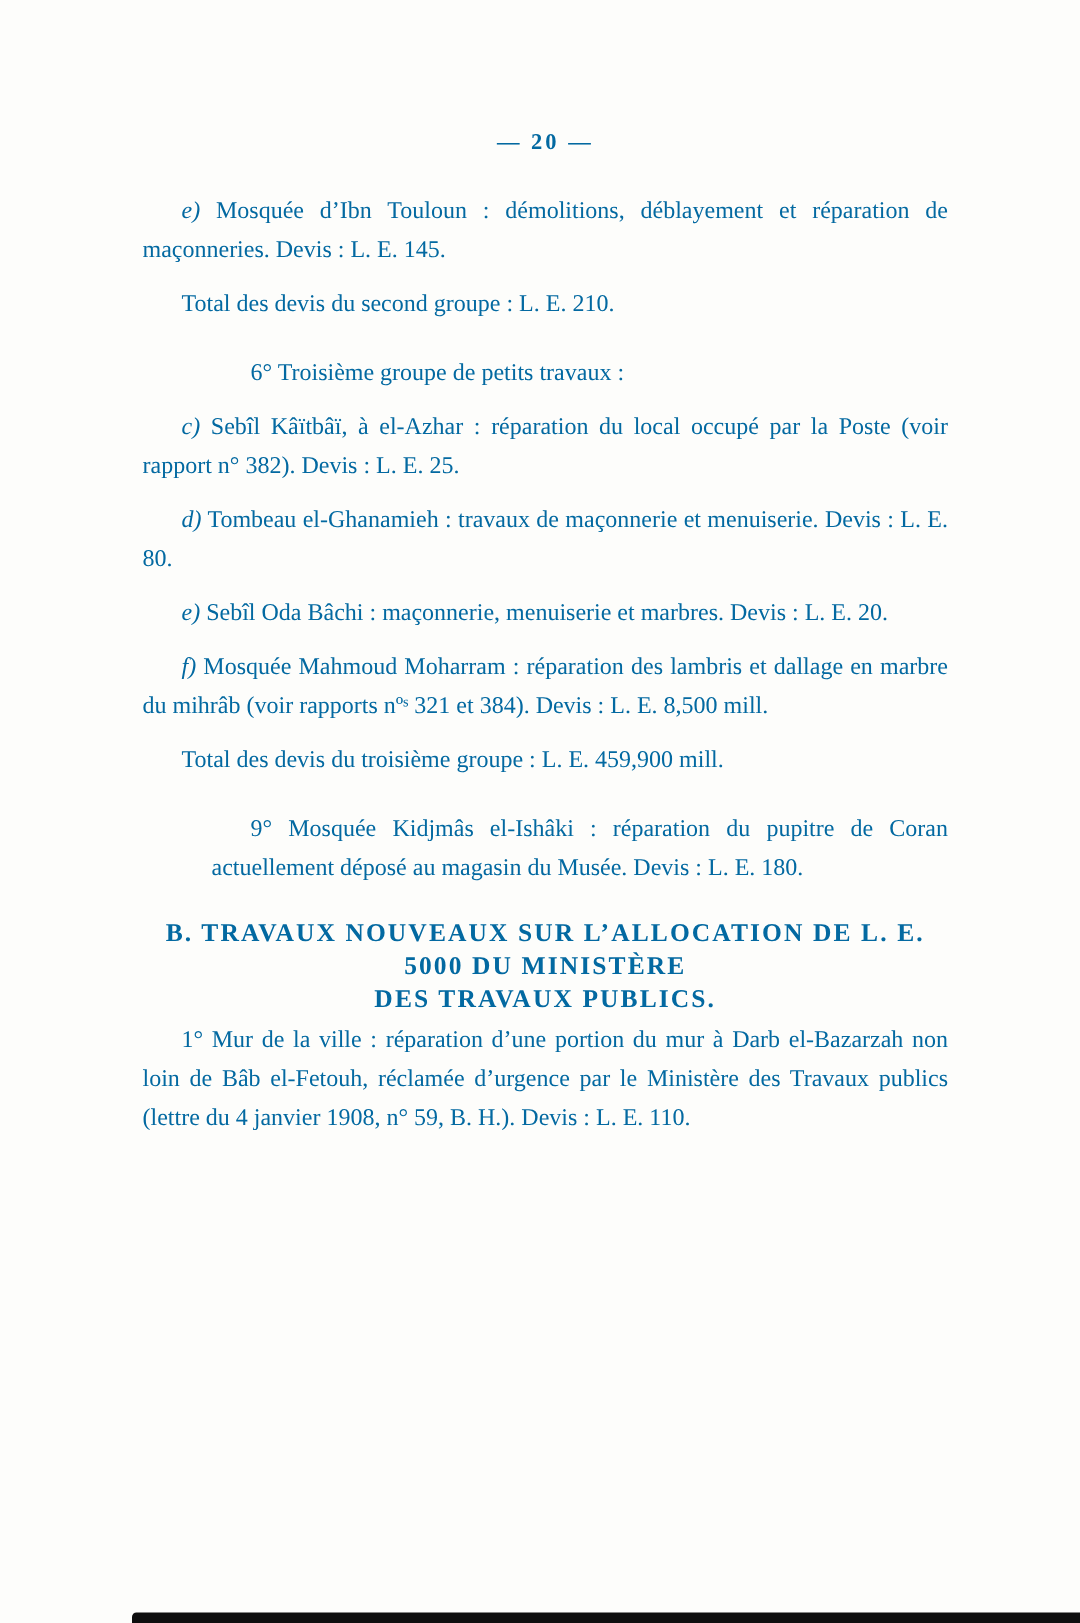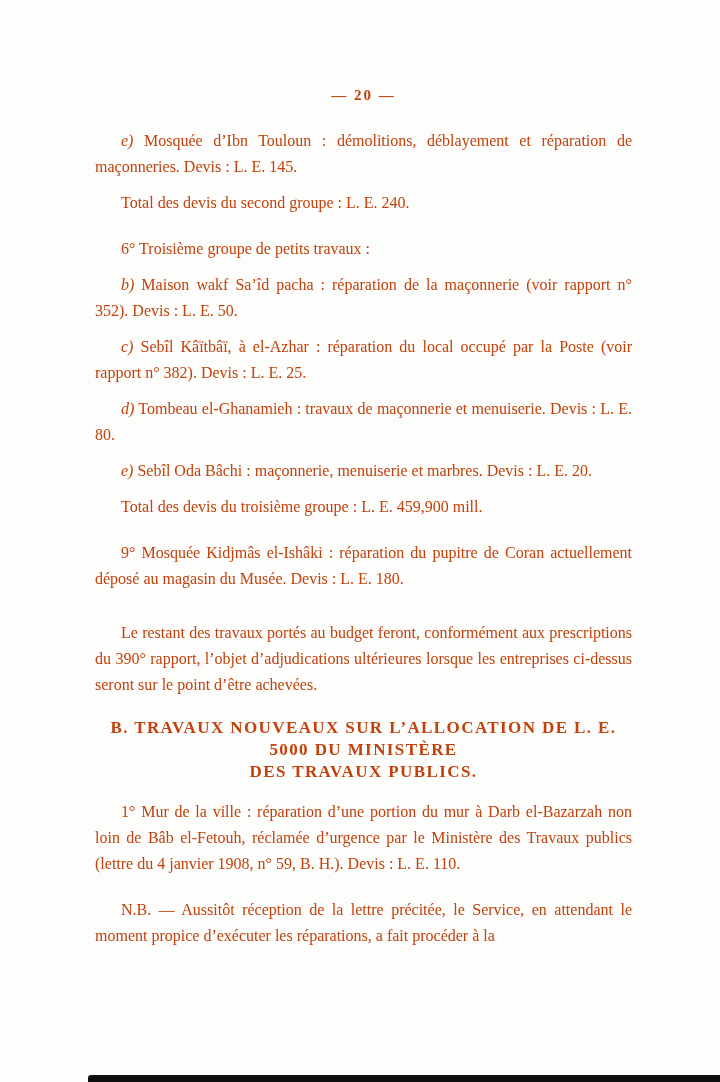--- a/index.html
+++ b/index.html
@@ -8,21 +8,21 @@
     background: #e8e8e4;
   }
   .page {
     position: relative;
     width: 720px;
     height: 1082px;
     margin: 0 auto;
     background: #fdfdfb;
     overflow: hidden;
     font-family: "Liberation Serif", "DejaVu Serif", serif;
-    color: #c2410c;
+    color: #0369a1;
   }
   .text-block {
     position: absolute;
     left: 95px;
     top: 82px;
     width: 537px;
     font-size: 16px;
     line-height: 26px;
     text-align: justify;
   }
@@ -35,70 +35,68 @@
     text-indent: 0;
   }
   p {
     margin: 0;
     margin-top: 10px;
     text-indent: 26px;
   }
   p.item::first-letter {
     font-style: italic;
   }
-  .g-md { margin-top: 20px; }
+  .g-md { margin-top: 20px; margin-left: 46px; }
   .g-lg { margin-top: 28px; }
   .subhead {
     margin-top: 19px;
     text-align: center;
     font-size: 17px;
     font-weight: bold;
     letter-spacing: 1.4px;
     line-height: 22px;
     text-indent: 0;
   }
-  .after-head { margin-top: 16px; }
+  .after-head { margin-top: 4px; }
   .scan-edge-bottom {
     position: absolute;
     left: 88px;
     right: 0;
     bottom: 0;
     height: 7px;
     background: #0e0e0e;
     border-radius: 3px 0 0 0;
   }
 </style>
 </head>
 <body>
 
 <div class="page">
   <div class="text-block">
 
     <div class="pagenum">— 20 —</div>
 
     <p class="item">e) Mosquée d’Ibn Touloun : démolitions, déblayement et réparation de maçonneries. Devis : L. E. 145.</p>
-    <p>Total des devis du second groupe : L. E. 240.</p>
+    <p>Total des devis du second groupe : L. E. 210.</p>
 
     <p class="g-md">6° Troisième groupe de petits travaux :</p>
 
-    <p class="item">b) Maison wakf Sa’îd pacha : réparation de la maçonnerie (voir rapport n° 352). Devis : L. E. 50.</p>
     <p class="item">c) Sebîl Kâïtbâï, à el-Azhar : réparation du local occupé par la Poste (voir rapport n° 382). Devis : L. E. 25.</p>
     <p class="item">d) Tombeau el-Ghanamieh : travaux de maçonnerie et menuiserie. Devis : L. E. 80.</p>
     <p class="item">e) Sebîl Oda Bâchi : maçonnerie, menuiserie et marbres. Devis : L. E. 20.</p>
+    <p class="item">f) Mosquée Mahmoud Moharram : réparation des lambris et dallage en marbre du mihrâb (voir rapports nºˢ 321 et 384). Devis : L. E. 8,500 mill.</p>
     <p>Total des devis du troisième groupe : L. E. 459,900 mill.</p>
 
     <p class="g-md">9° Mosquée Kidjmâs el-Ishâki : réparation du pupitre de Coran actuellement déposé au magasin du Musée. Devis : L. E. 180.</p>
 
-    <p class="g-lg">Le restant des travaux portés au budget feront, conformément aux prescriptions du 390° rapport, l’objet d’adjudications ultérieures lorsque les entreprises ci-dessus seront sur le point d’être achevées.</p>
 
     <div class="subhead">
       <div>B. TRAVAUX NOUVEAUX SUR L’ALLOCATION DE L. E. 5000 DU MINISTÈRE</div>
       <div>DES TRAVAUX PUBLICS.</div>
     </div>
 
     <p class="after-head">1° Mur de la ville : réparation d’une portion du mur à Darb el-Bazarzah non loin de Bâb el-Fetouh, réclamée d’urgence par le Ministère des Travaux publics (lettre du 4 janvier 1908, n° 59, B. H.). Devis : L. E. 110.</p>
 
-    <p class="g-md">N.B. — Aussitôt réception de la lettre précitée, le Service, en attendant le moment propice d’exécuter les réparations, a fait procéder à la</p>
 
   </div>
 
   <div class="scan-edge-bottom"></div>
 </div>
 
 </body></html>

